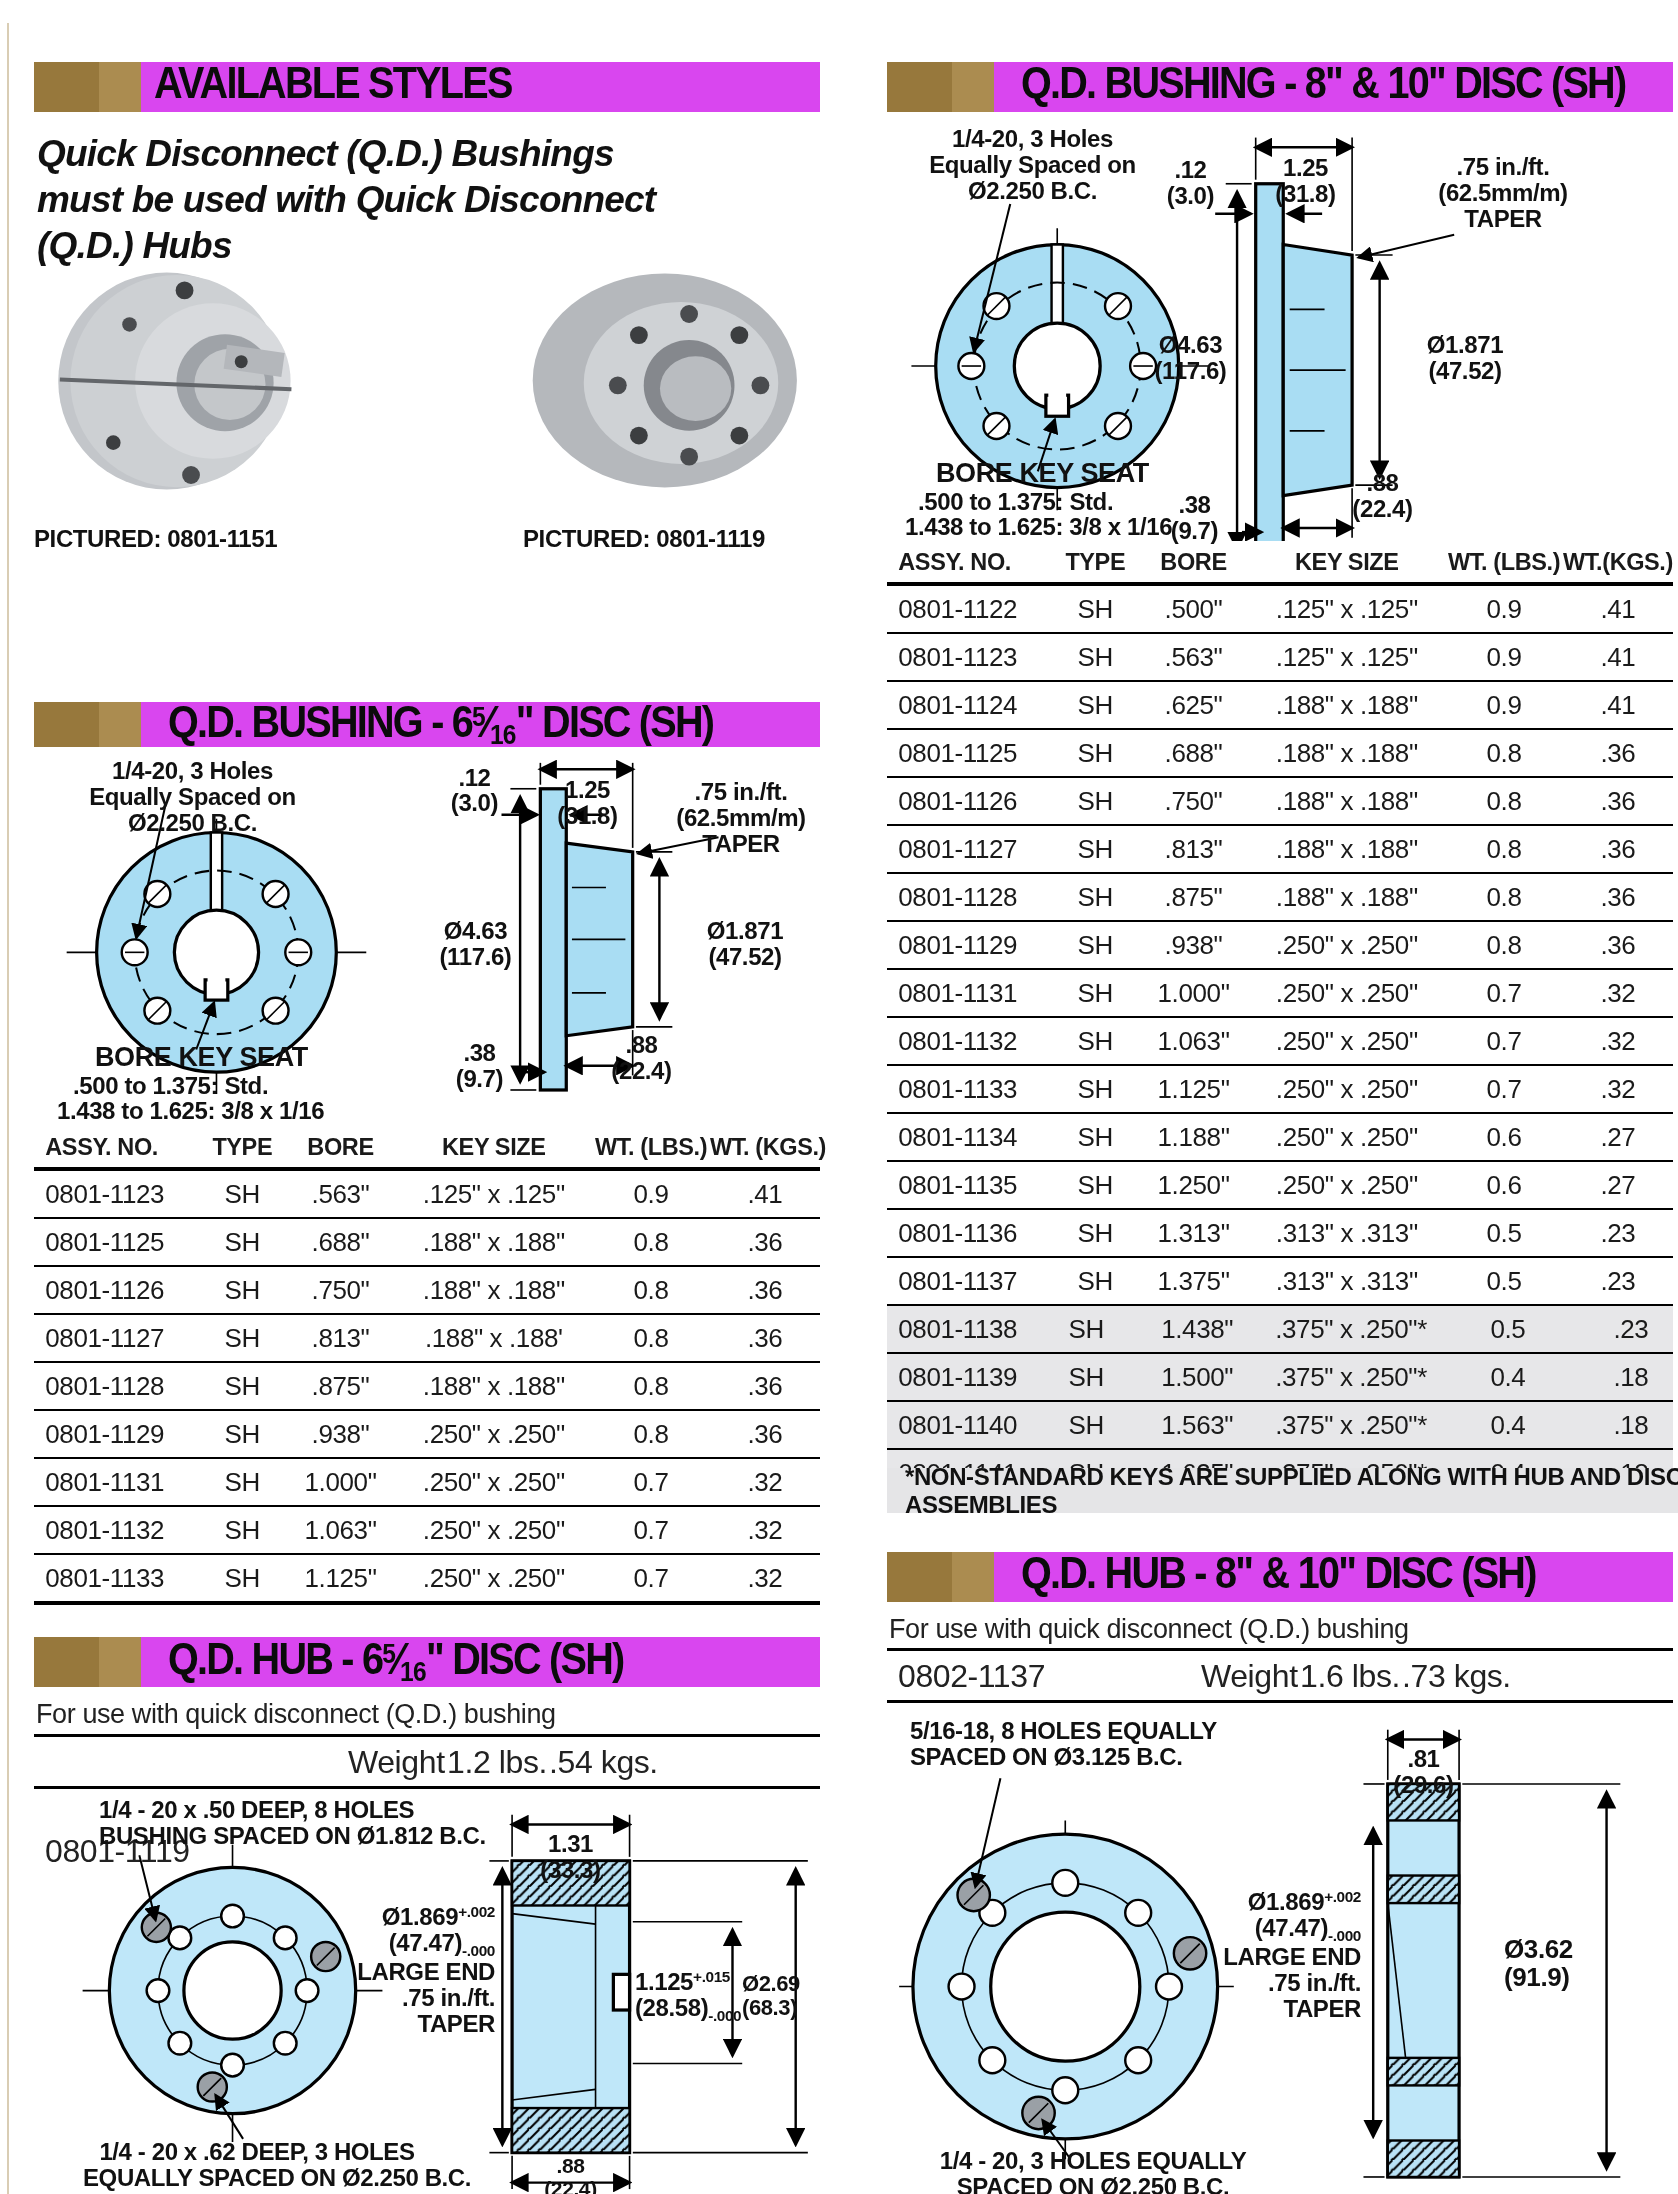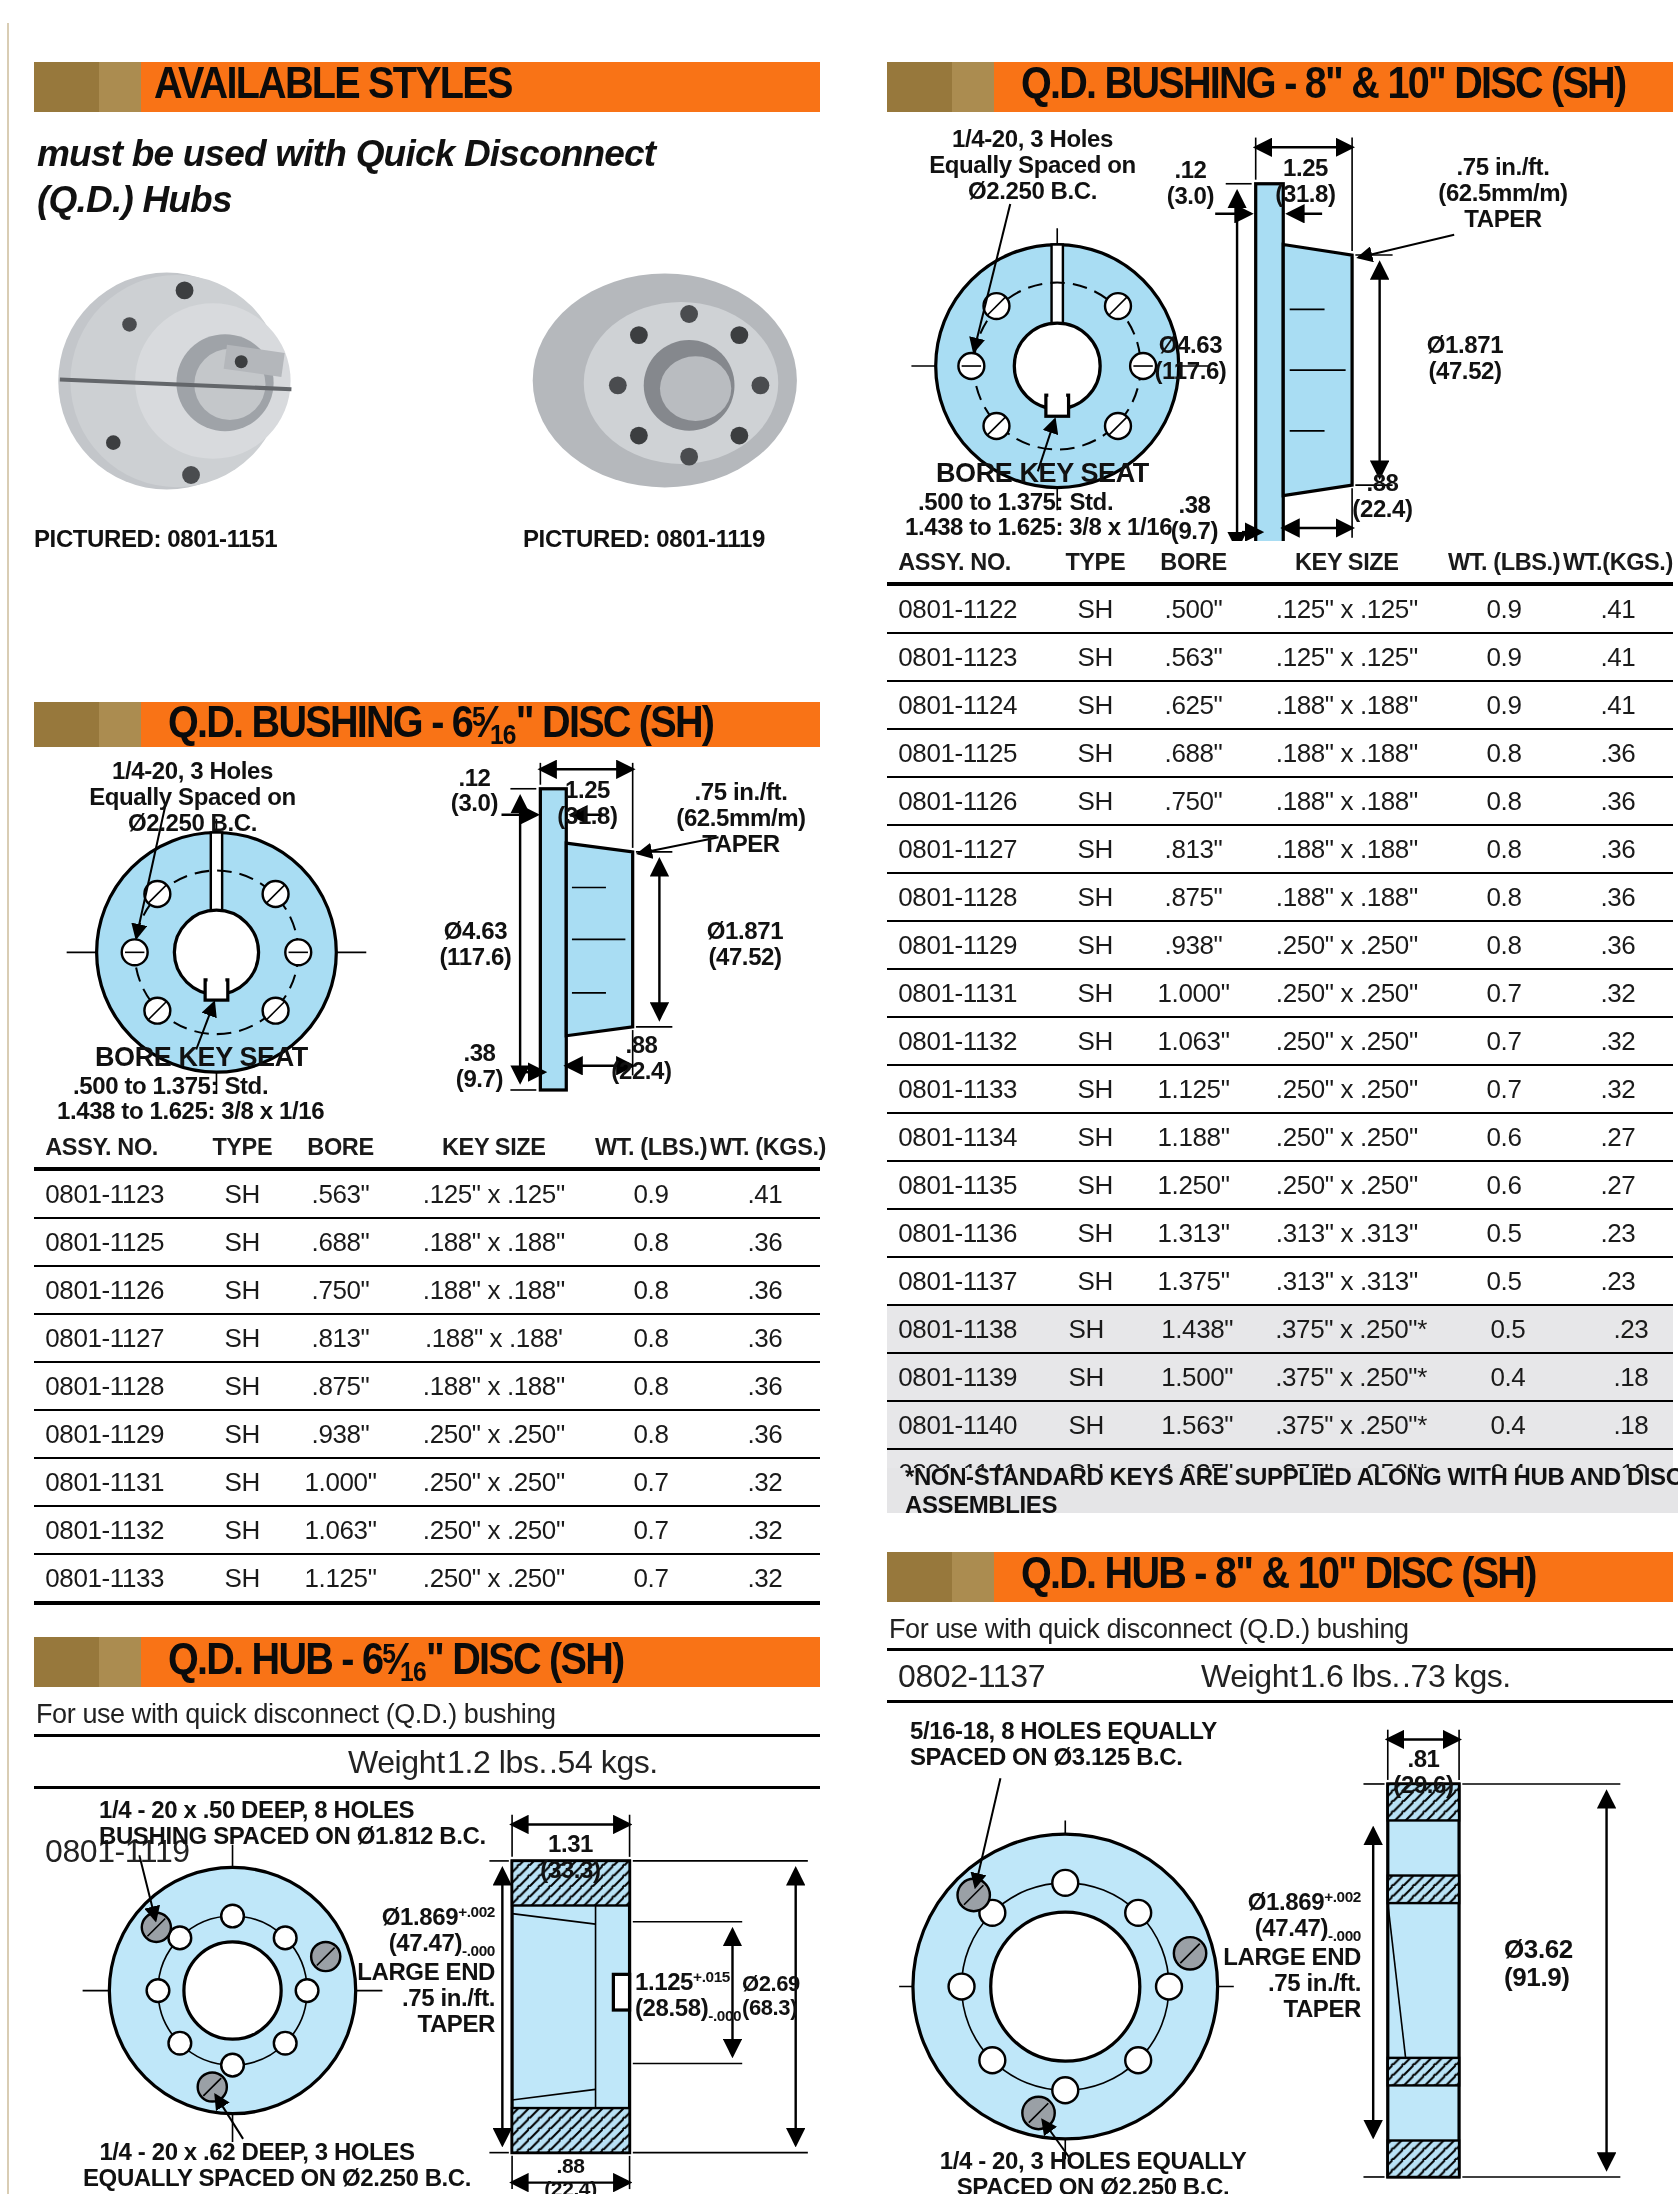--- a/index.html
+++ b/index.html
@@ -1,20 +1,20 @@
 <!DOCTYPE html>
 <html style="font-size:13px"><head>
 <meta charset="utf-8">
 <style>
   html,body{margin:0;padding:0;background:#fff;}
   #page{position:relative;width:1679px;height:2194px;background:#fff;overflow:hidden;
         font-family:"Liberation Sans",sans-serif;color:#111;}
   .edge{position:absolute;left:7.3px;top:23px;width:1.6px;height:2172px;background:#d9cdb4;}
   
-  .band{position:absolute;height:50px;background:#f97316;}
+  .band{position:absolute;height:50px;background:#d946ef;}
   .band .sq1{position:absolute;left:0;top:0;width:65px;height:100%;background:#97783c;}
   .band .sq2{position:absolute;left:65px;top:0;width:42px;height:100%;background:#ab8c50;}
   .band .btitle{position:absolute;top:-4.9px;font-weight:bold;font-size:45px;letter-spacing:-2px;
         white-space:nowrap;transform:scaleX(.88);transform-origin:left top;color:#0b0b0b;}
   .btitle sup{font-size:62%;vertical-align:11.3px;letter-spacing:-0.8px;}
   .btitle sub{font-size:62%;vertical-align:-6.5px;letter-spacing:-0.8px;}
   
   .desc{position:absolute;font-weight:bold;font-style:italic;font-size:37px;line-height:46px;letter-spacing:-0.8px;}
   .cap{position:absolute;font-weight:bold;font-size:24px;letter-spacing:-0.4px;}
   .sub{position:absolute;font-size:27px;letter-spacing:-0.4px;color:#222;}
@@ -70,20 +70,21 @@
       </pattern>
     </defs>
   </svg>
 
   <div class="band" style="left:34px;top:62px;width:786px;">
     <div class="sq1"></div>
     <div class="sq2"></div>
     <div class="btitle" style="left:120px;">AVAILABLE STYLES</div>
   </div>
   <div class="desc" style="left:37px;top:131px;">
+    <div>Quick Disconnect (Q.D.) Bushings</div>
     <div>must be used with Quick Disconnect</div>
     <div>(Q.D.) Hubs</div>
   </div>
 
   <svg style="position:absolute;left:55px;top:258px;" width="251" height="247" viewBox="0 0 310 305">
     <circle cx="138" cy="152" r="134" fill="#c3c6ca"></circle>
     <circle cx="150" cy="152" r="131" fill="#cdd0d3"></circle>
     <circle cx="195" cy="152" r="96" fill="#d8dadd"></circle>
     <circle cx="210" cy="154" r="60" fill="#9fa3a8"></circle>
     <circle cx="216" cy="156" r="44" fill="#c4c7ca"></circle>

